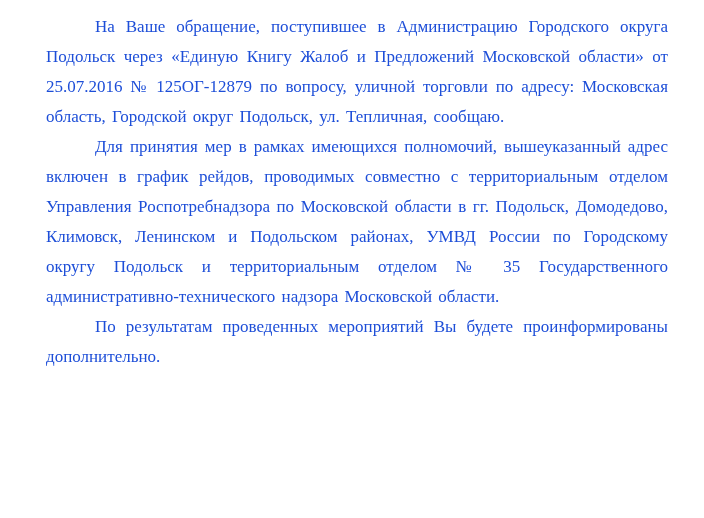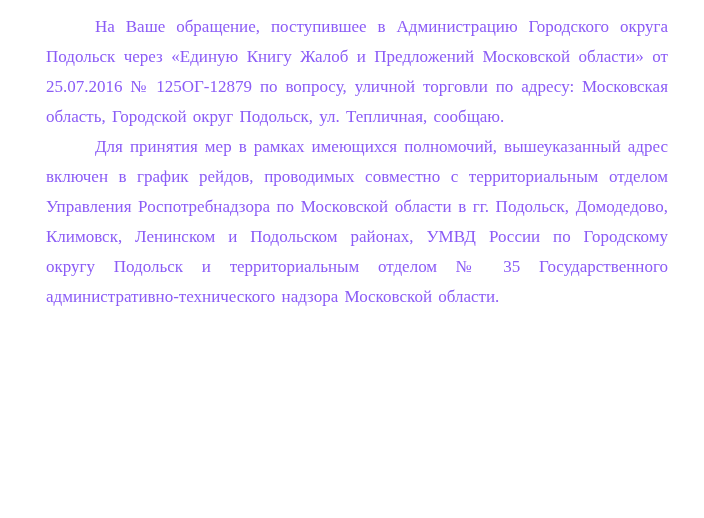--- a/index.html
+++ b/index.html
@@ -21,34 +21,35 @@
     box-sizing: border-box;
     padding: 12px 36px 0 46px;
     color: #1b1b1b;
   }
   .body-text p {
     margin: 0;
     font-size: 17px;
     line-height: 30px;
     text-align: justify;
     text-indent: 49px;
-    color: #8b5cf6;
+    color: #1d4ed8;
     word-spacing: 2px;
   }
   .signature {
     position: absolute;
     right: 36px;
     bottom: 22px;
     font-size: 17px;
     line-height: 30px;
     text-align: right;
     color: #1b1b1b;
   }
 </style>
 </head>
 <body>
 
 <div class="page">
   <div class="body-text">
     <p>На Ваше обращение, поступившее в Администрацию Городского округа Подольск через «Единую Книгу Жалоб и Предложений Московской области» от 25.07.2016 № 125ОГ-12879 по вопросу, уличной торговли по адресу: Московская область, Городской округ Подольск, ул. Тепличная, сообщаю.</p>
     <p>Для принятия мер в рамках имеющихся полномочий, вышеуказанный адрес включен в график рейдов, проводимых совместно с территориальным отделом Управления Роспотребнадзора по Московской области в гг. Подольск, Домодедово, Климовск, Ленинском и Подольском районах, УМВД России по Городскому округу Подольск и территориальным отделом № 35 Государственного административно-технического надзора Московской области.</p>
+    <p>По результатам проведенных мероприятий Вы будете проинформированы дополнительно.</p>
   </div>
 </div>
 
 </body></html>

